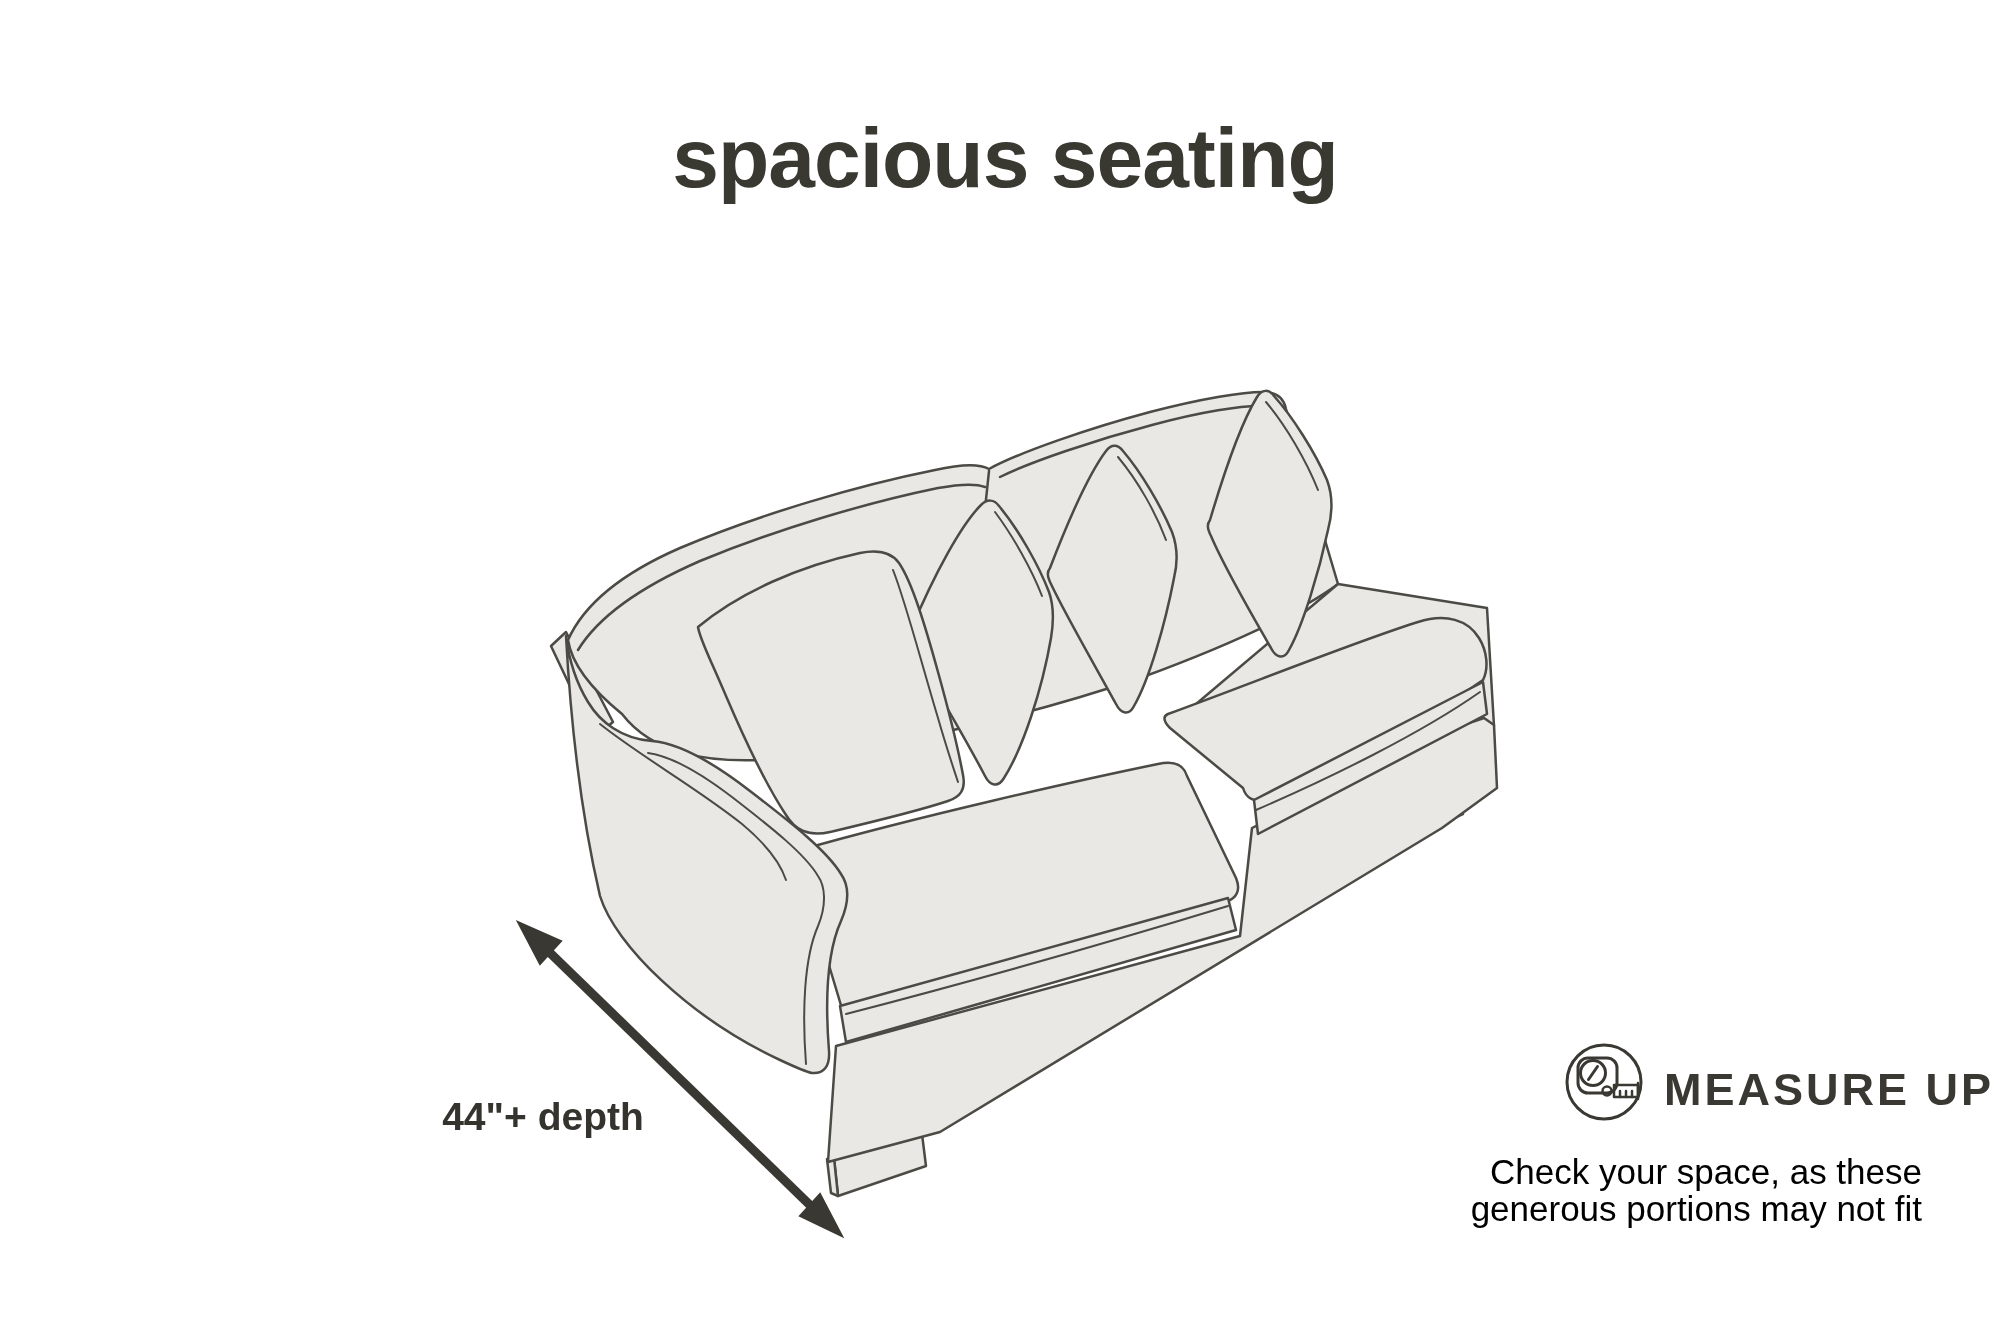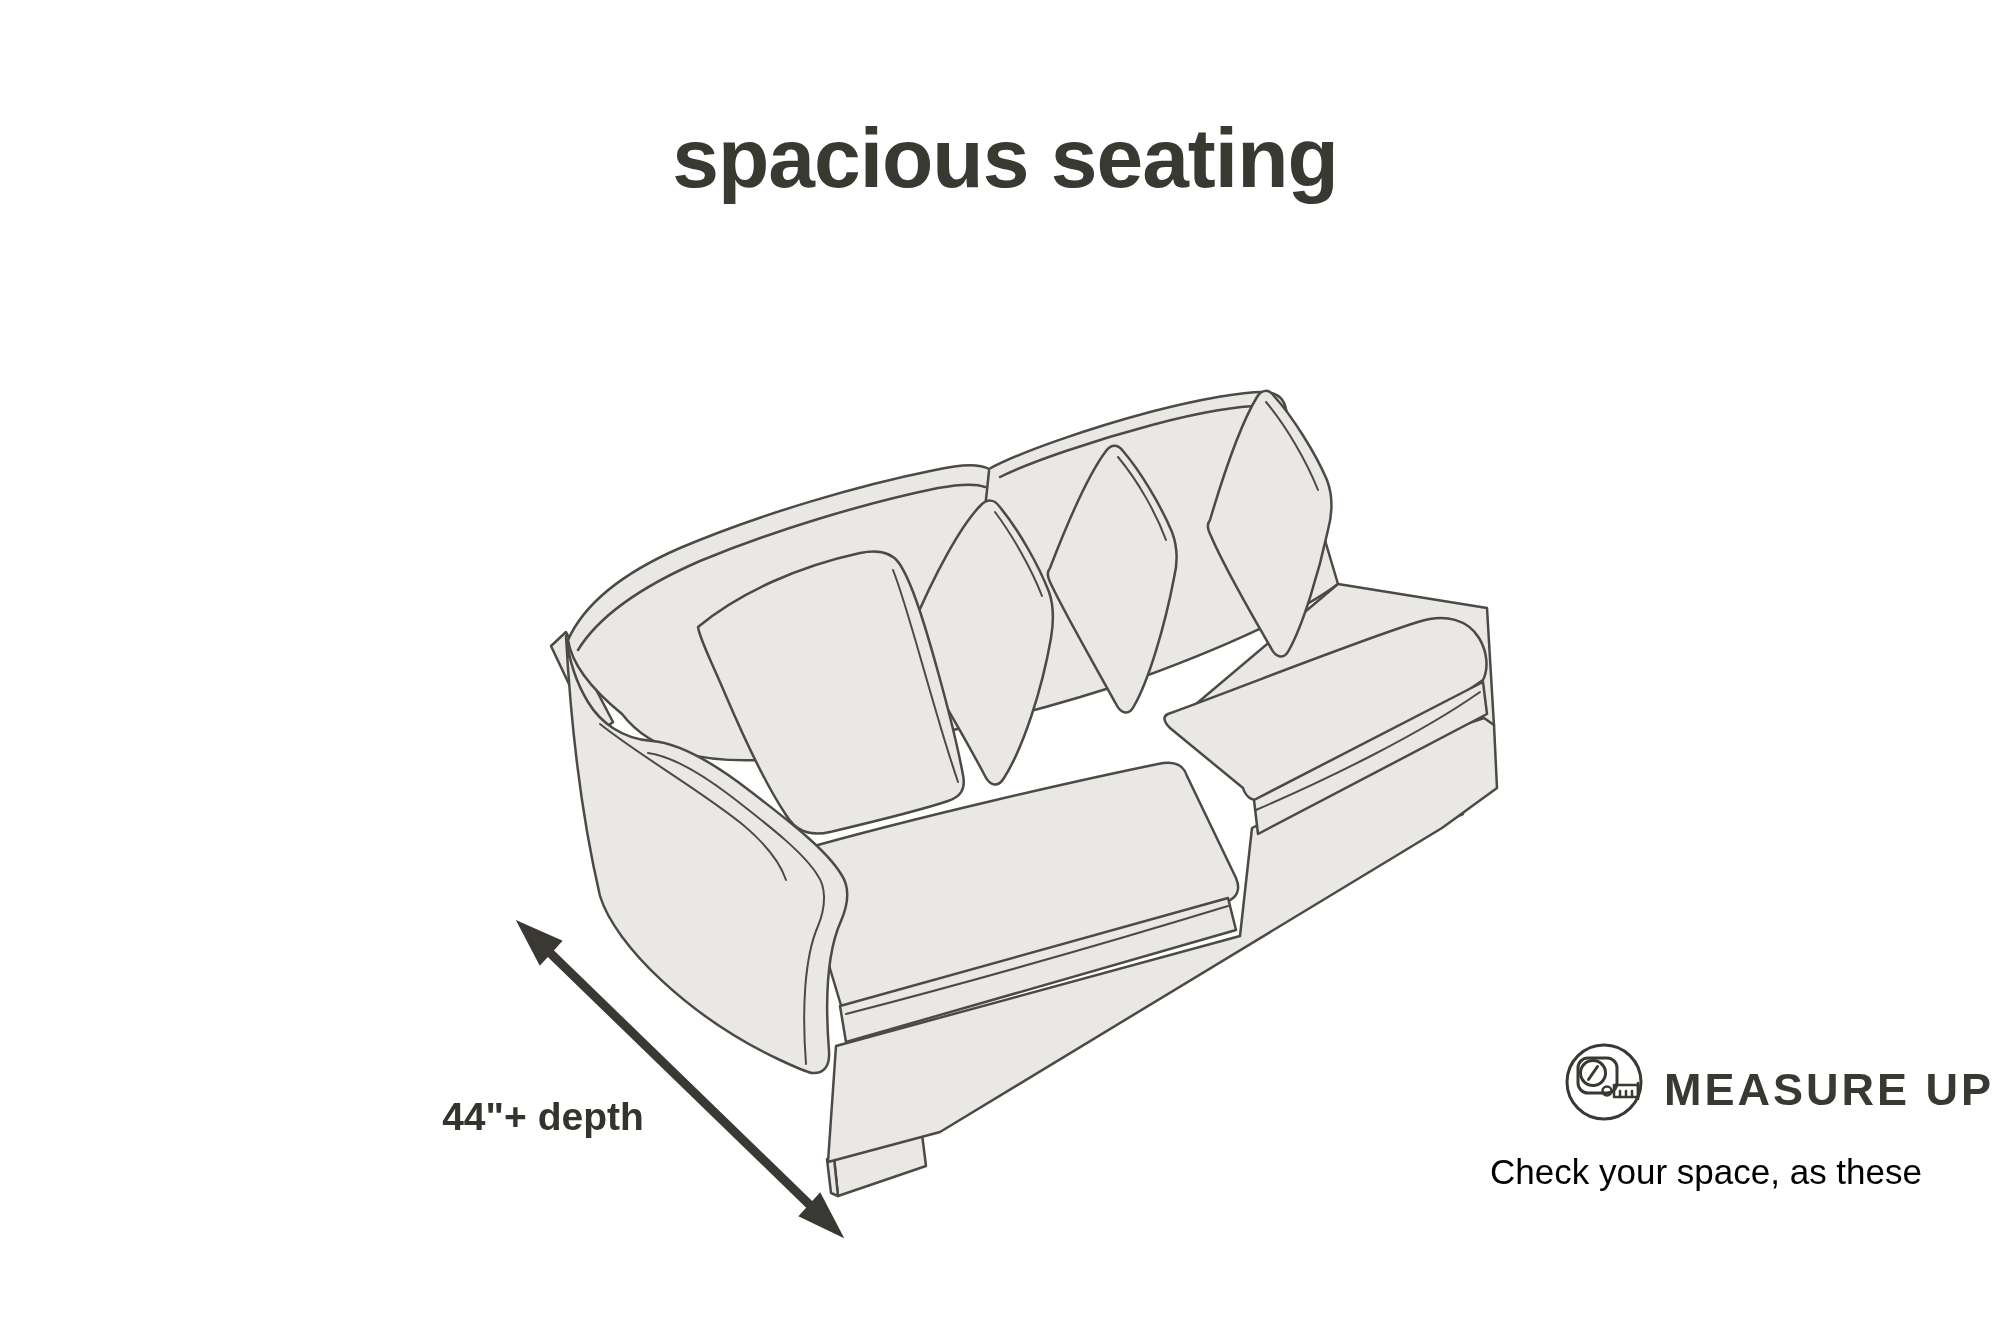--- a/index.html
+++ b/index.html
@@ -114,16 +114,17 @@
         <path d="M34.5,25.5 L25.5,38.5"></path>
         <circle cx="44" cy="50" r="4.5" stroke-width="2.5"></circle>
         <rect x="51" y="44" width="24" height="12" stroke-width="2.5"></rect>
         <path d="M57,56 L57,50 M63,56 L63,50 M69,56 L69,50" stroke-width="2.5"></path>
         <path d="M75,42 L75,58" stroke-width="2.5"></path>
       </g>
     </svg>
     <div class="measure-title">MEASURE UP</div>
     <div class="measure-text">
       <div>Check your space, as these</div>
+      <div>generous portions may not fit</div>
     </div>
   </div>
 
 </div>
 
 </body></html>

